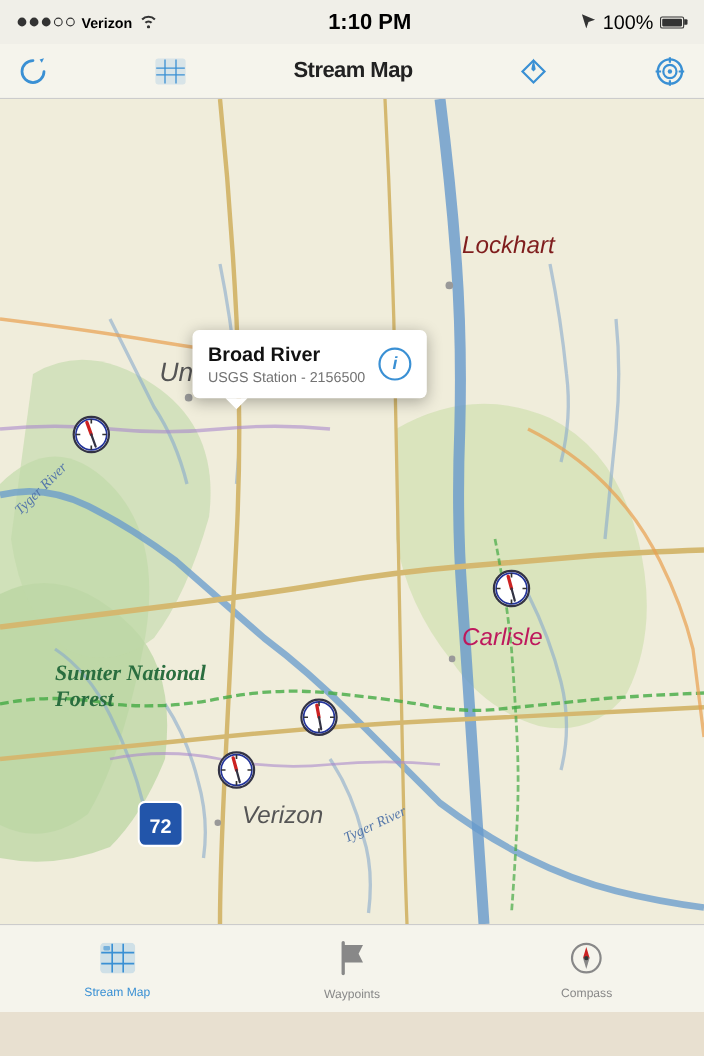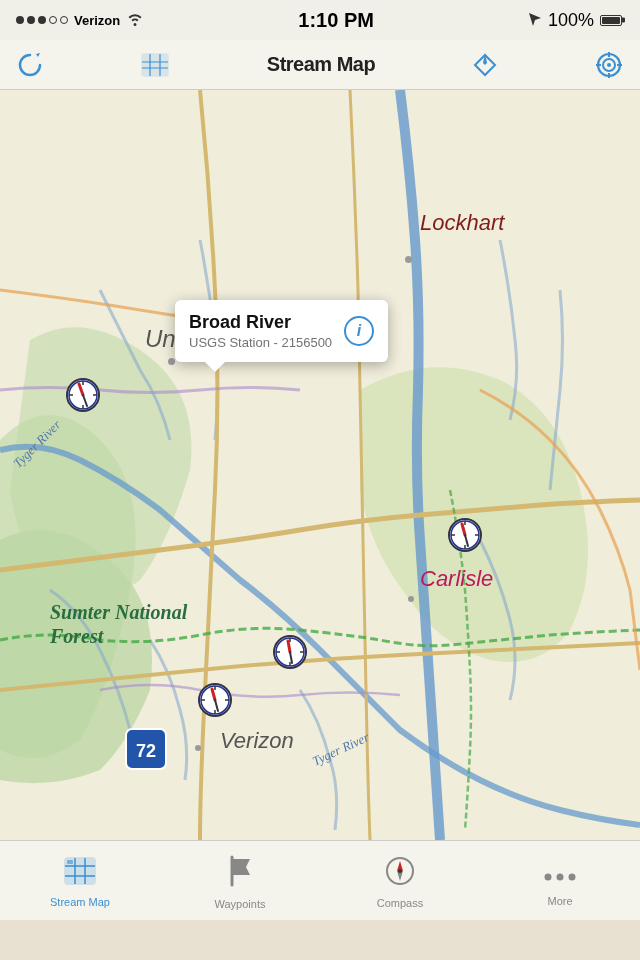--- a/index.html
+++ b/index.html
@@ -352,23 +352,13 @@
         <circle cx="15" cy="15" r="13" stroke="#888" stroke-width="2" fill="none"></circle>
         <path d="M15 5l3 10-3 2-3-2z" fill="#cc2222"></path>
         <path d="M15 25l-3-10 3-2 3 2z" fill="#888"></path>
         <circle cx="15" cy="15" r="2" fill="#333"></circle>
       </svg>
     </div>
     <span class="tab-label">Compass</span>
   </div>
 
 
-  <div class="tab-item">
-    <div class="tab-icon">
-      <svg width="32" height="14" viewBox="0 0 32 14" fill="none">
-        <circle cx="4" cy="7" r="3.5" fill="#888"></circle>
-        <circle cx="16" cy="7" r="3.5" fill="#888"></circle>
-        <circle cx="28" cy="7" r="3.5" fill="#888"></circle>
-      </svg>
-    </div>
-    <span class="tab-label">More</span>
-  </div>
 </div>
 
 </body></html>

